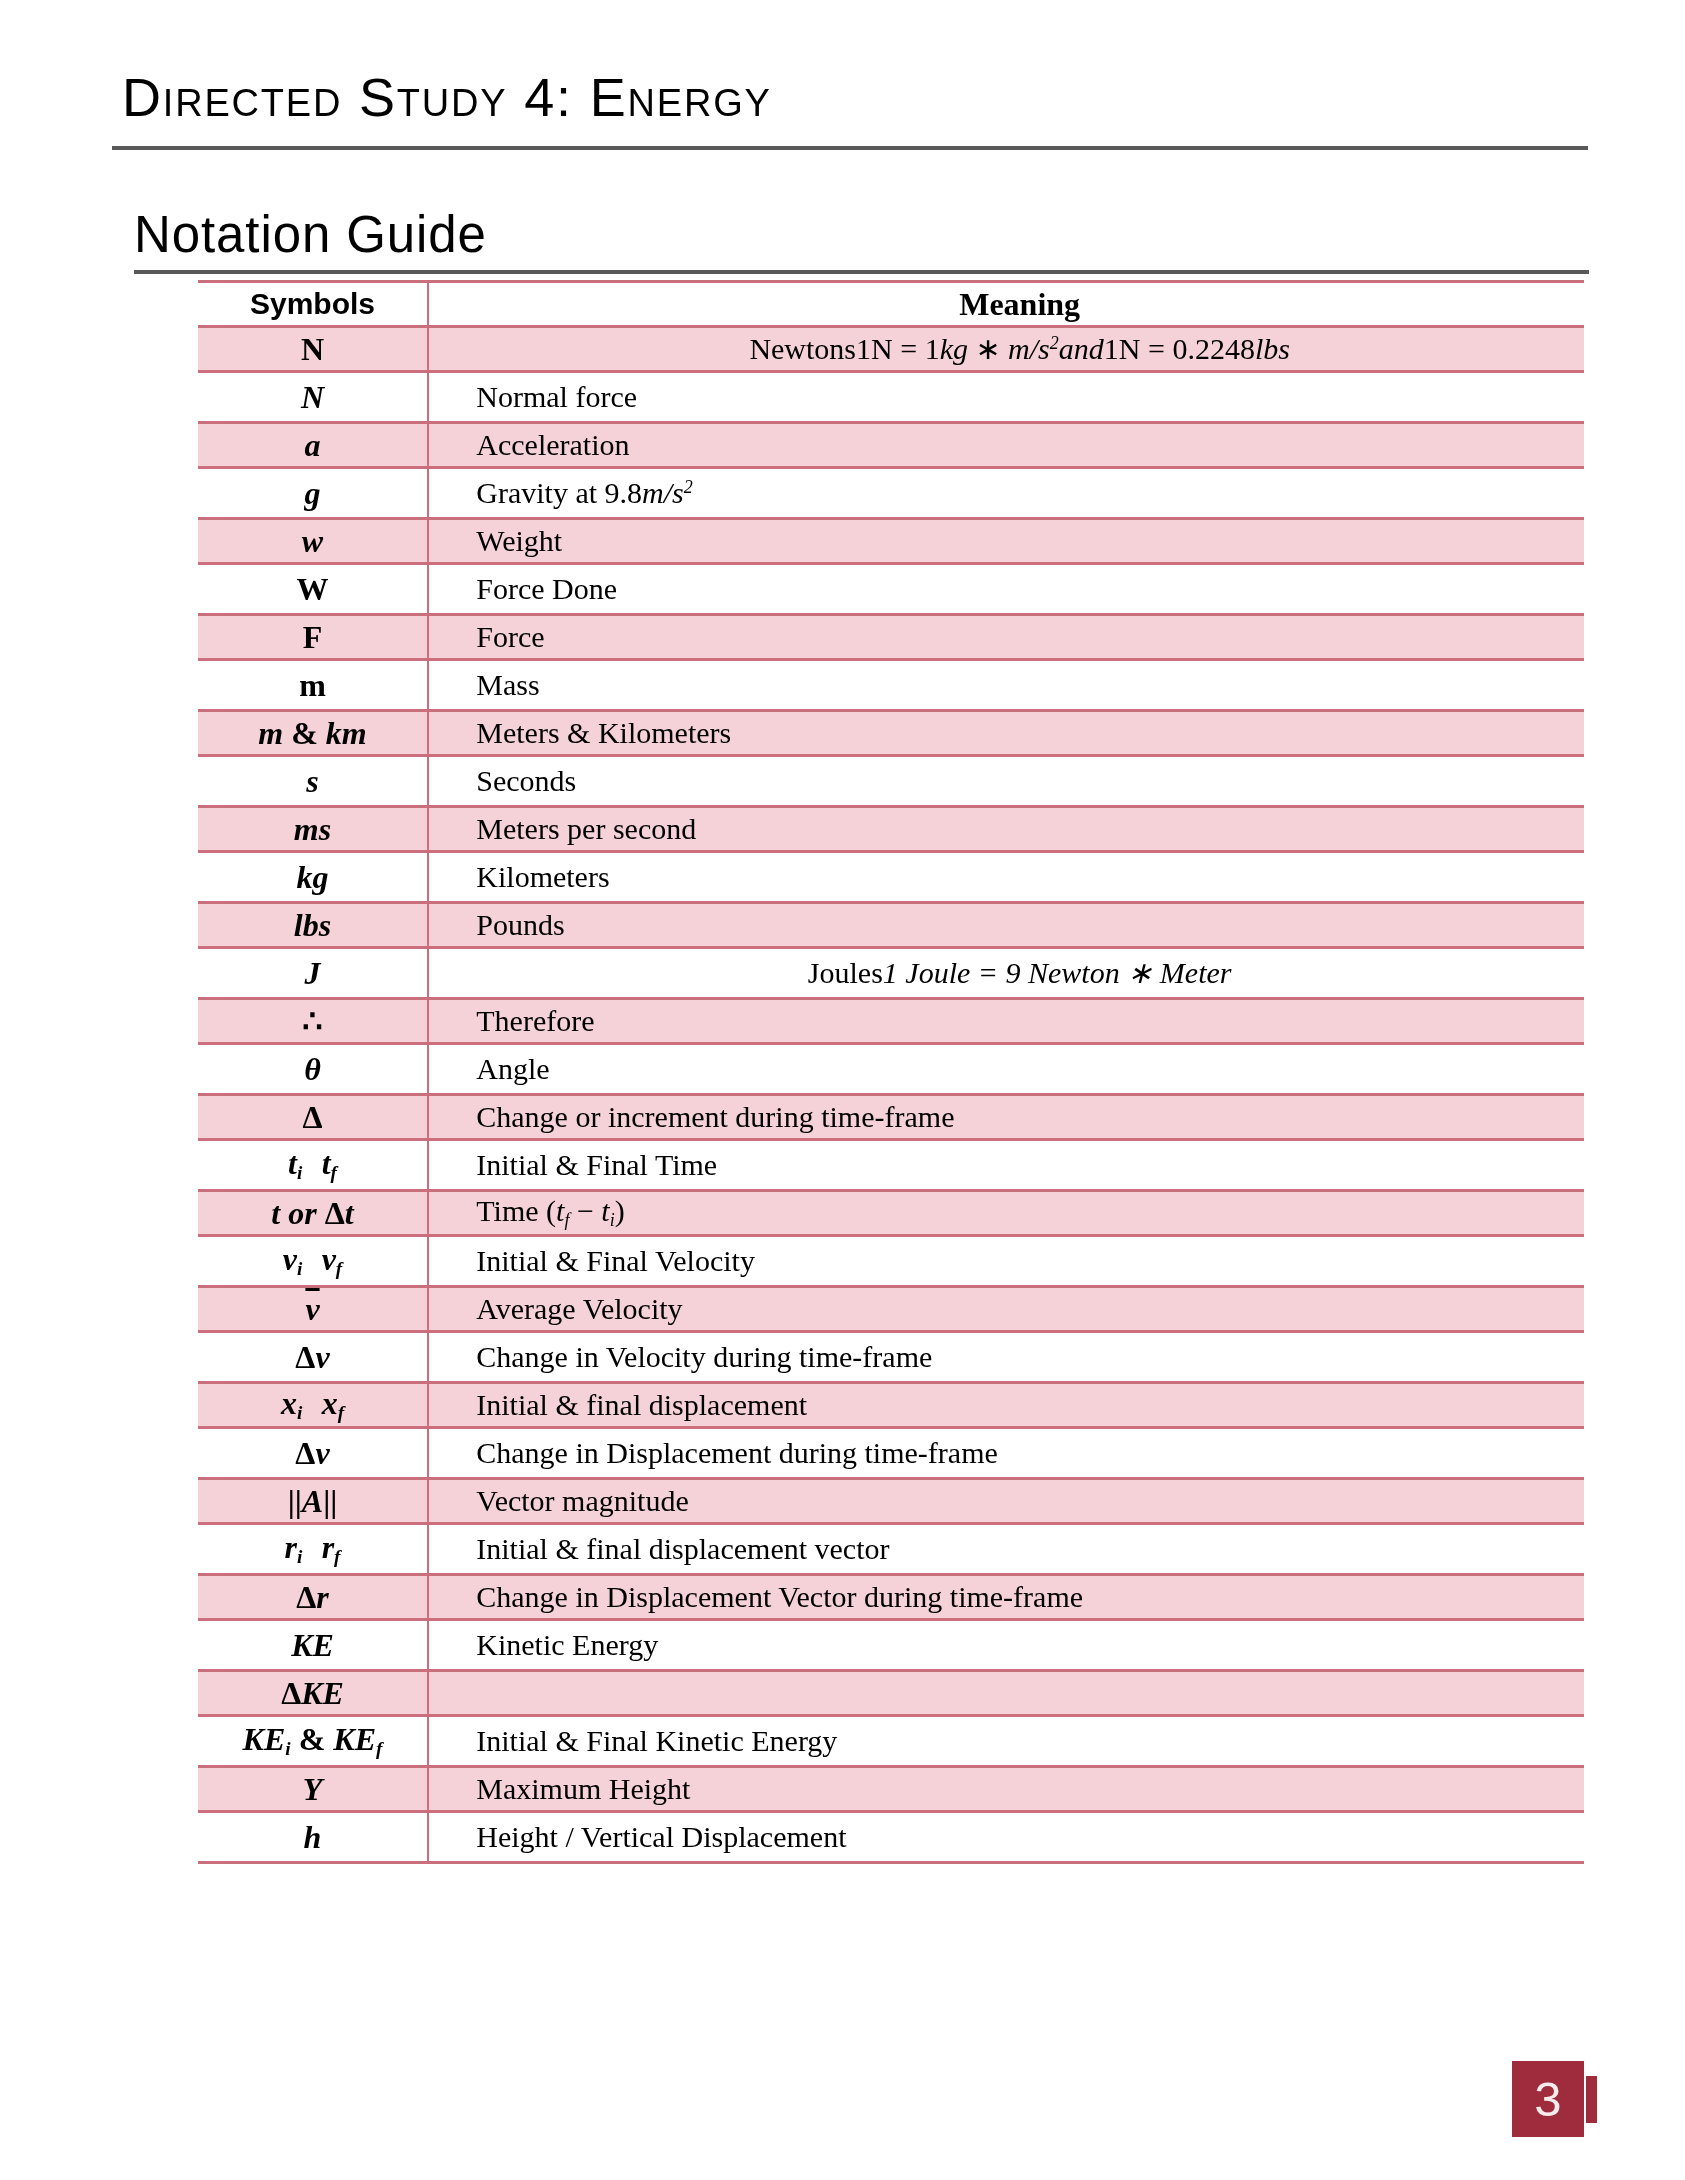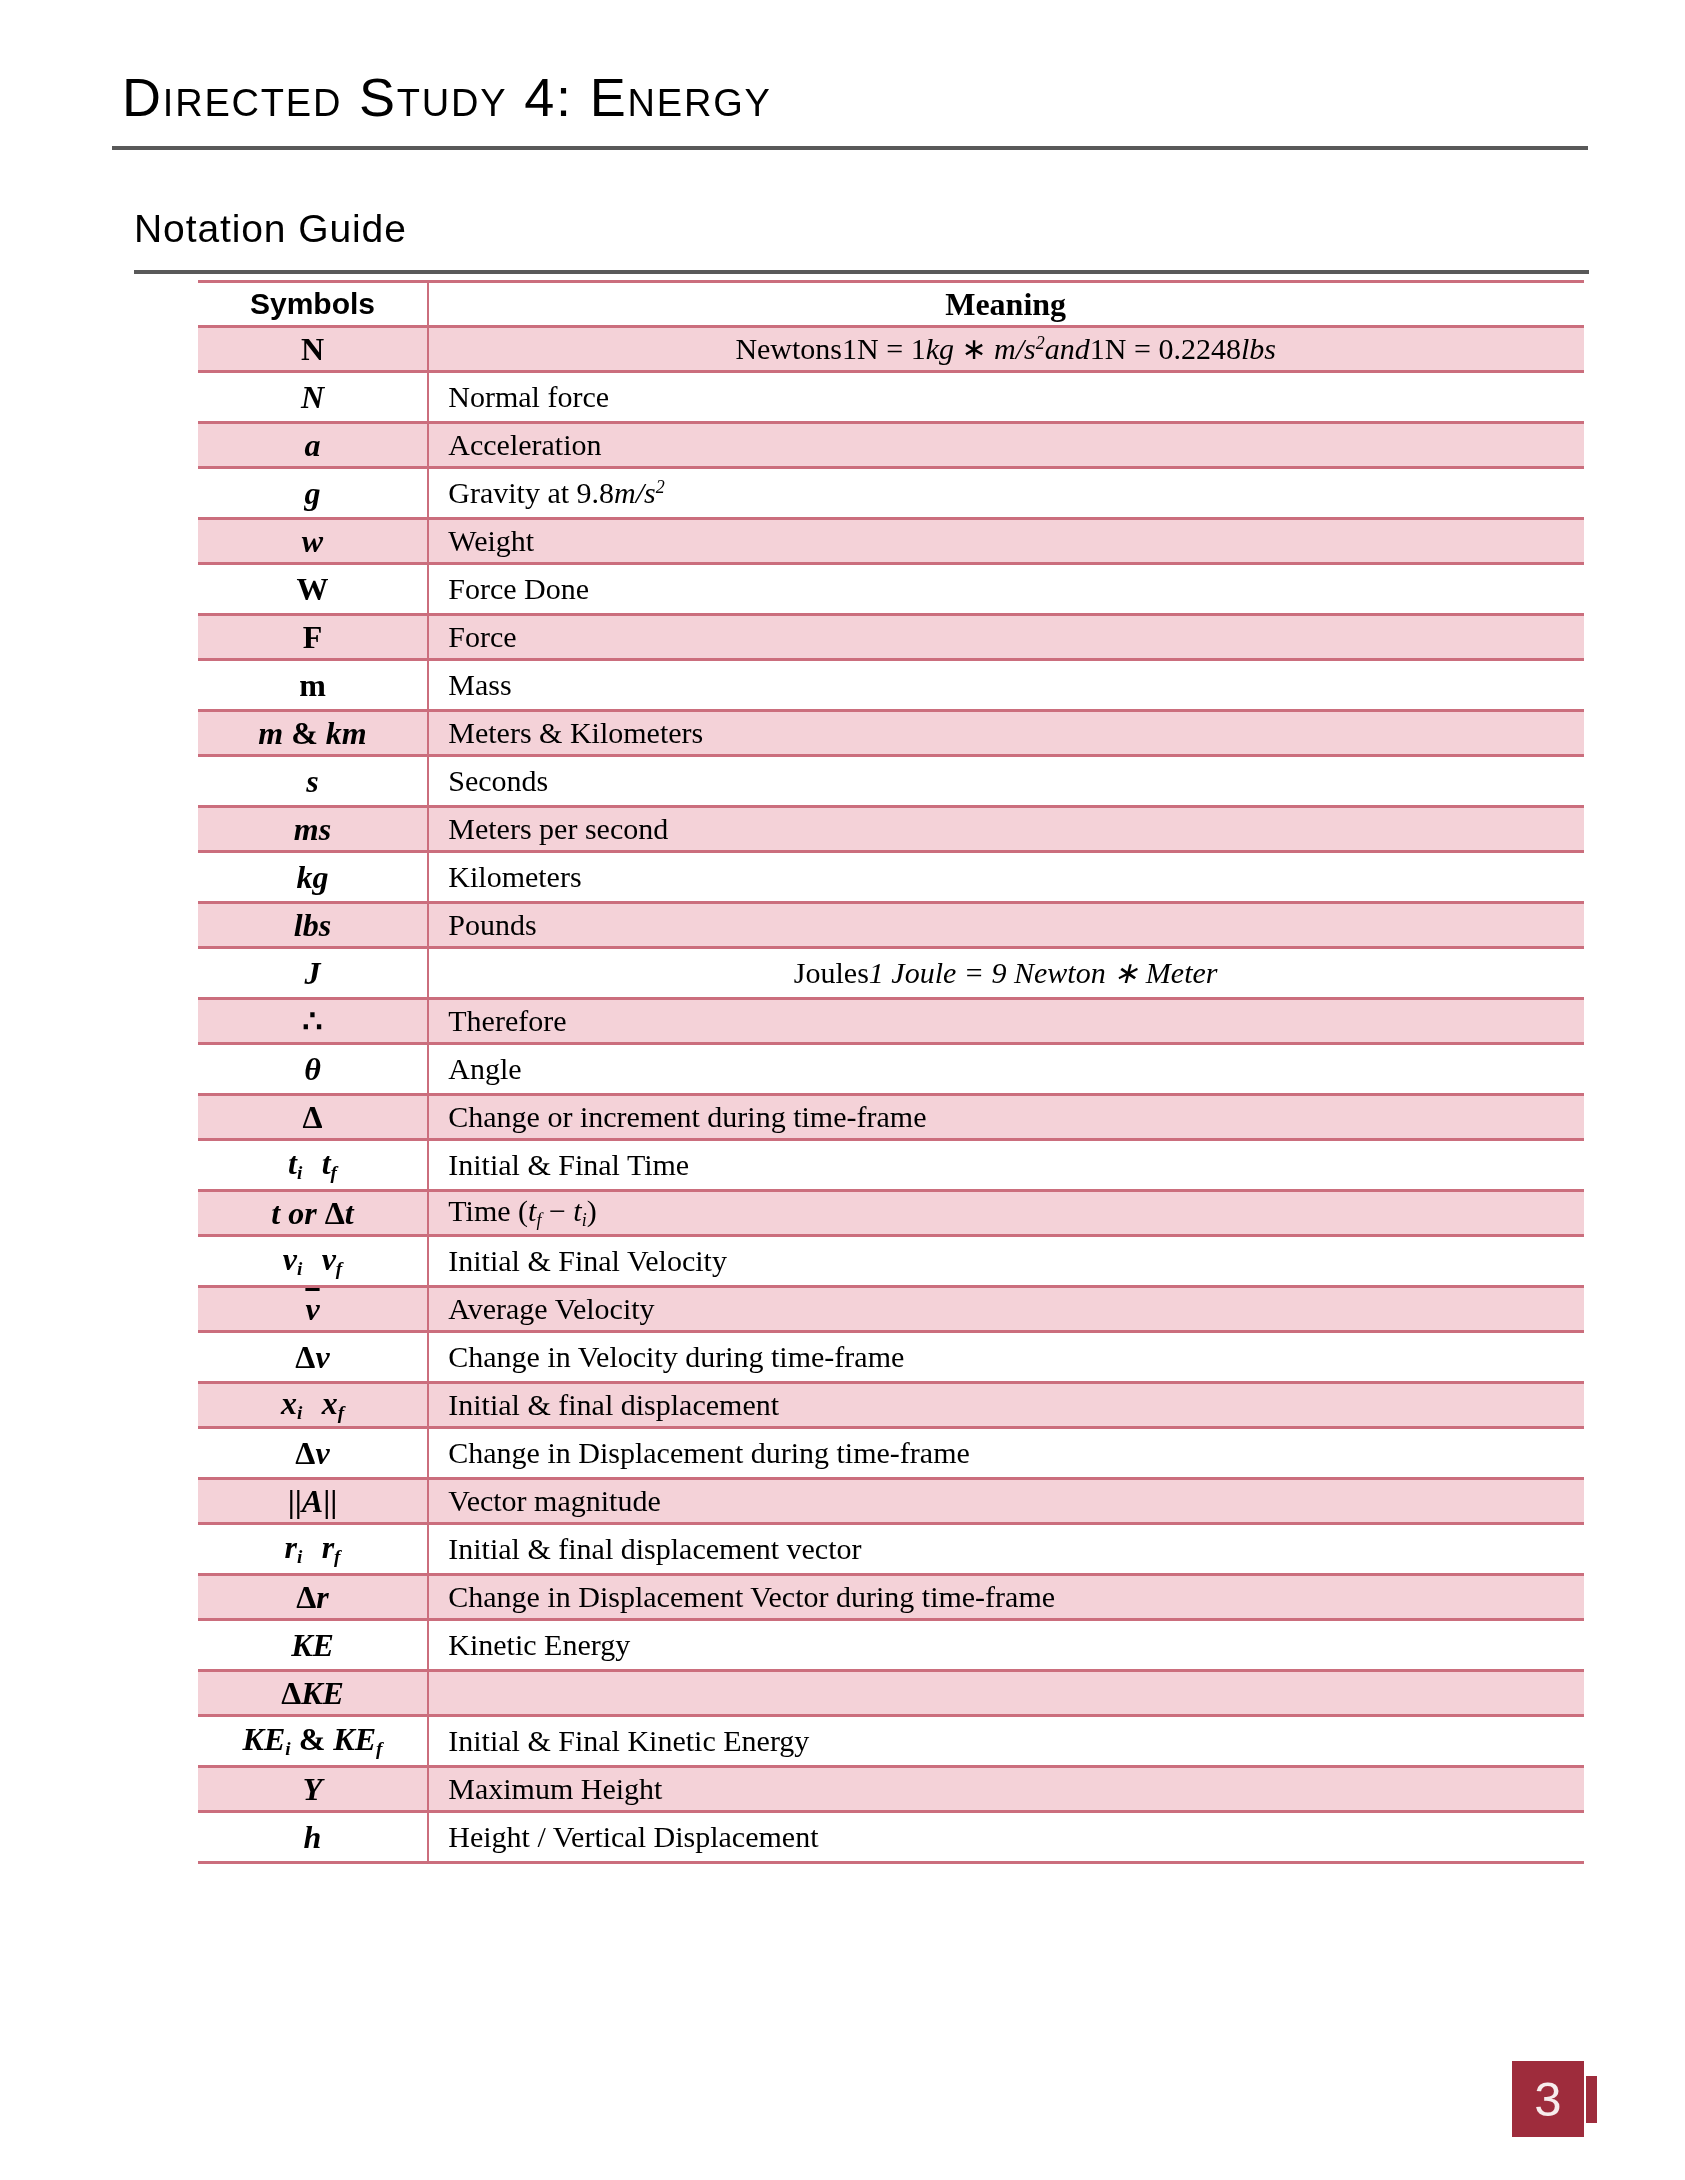--- a/index.html
+++ b/index.html
@@ -17,21 +17,21 @@
   .page-title{
     position:absolute;left:122px;top:70px;
     font-family:"Liberation Sans", sans-serif;
     font-variant:small-caps;font-weight:400;font-size:54px;line-height:1;
     letter-spacing:1.8px;color:#000000;
   }
   .rule-1{position:absolute;left:112px;top:146px;width:1476px;height:3.5px;background:var(--rule);}
   .section-heading{
     position:absolute;left:134px;top:209px;
     font-family:"Liberation Sans", sans-serif;
-    font-weight:400;font-size:39px;line-height:1;letter-spacing:0.9px;color:#000;
+    font-weight:400;font-size:51px;line-height:1;letter-spacing:0.9px;color:#000;
   }
   .rule-2{position:absolute;left:134px;top:270px;width:1455px;height:3.5px;background:var(--rule);}
 
   .ntable{
     position:absolute;left:198px;top:280px;width:1386px;
     border-top:3.5px solid var(--table-border);
     border-bottom:3.5px solid var(--table-border);
   }
   .t-row{display:flex;height:48px;box-sizing:border-box;}
   .t-row.head{height:42px;}
@@ -40,21 +40,21 @@
     border-top:3.5px solid var(--table-border);
     border-bottom:3.5px solid var(--table-border);
   }
   .cell{display:flex;align-items:center;box-sizing:border-box;}
   .c-sym{
     width:231px;justify-content:center;text-align:center;
     border-right:2.6px solid var(--table-border);
     font-size:32px;line-height:1;white-space:nowrap;
   }
   .c-mean{
-    flex:1;padding:0 21px 0 19.3px;font-size:30px;line-height:1;white-space:nowrap;
+    flex:1;padding:0 21px 0 19.3px;font-size:30px;line-height:1;white-space:nowrap;margin-left:28px;
   }
   .c-mean.multi{justify-content:center;}
   .t-row.head .c-sym{
     font-family:"Liberation Sans", sans-serif;font-weight:700;font-size:30px;
   }
   .t-row.head .c-mean{justify-content:center;font-weight:700;font-size:32px;}
 
   .chunk{white-space:nowrap;}
   .sg-r{font-style:normal;font-weight:400;}
   .sg-i{font-style:italic;font-weight:400;}

